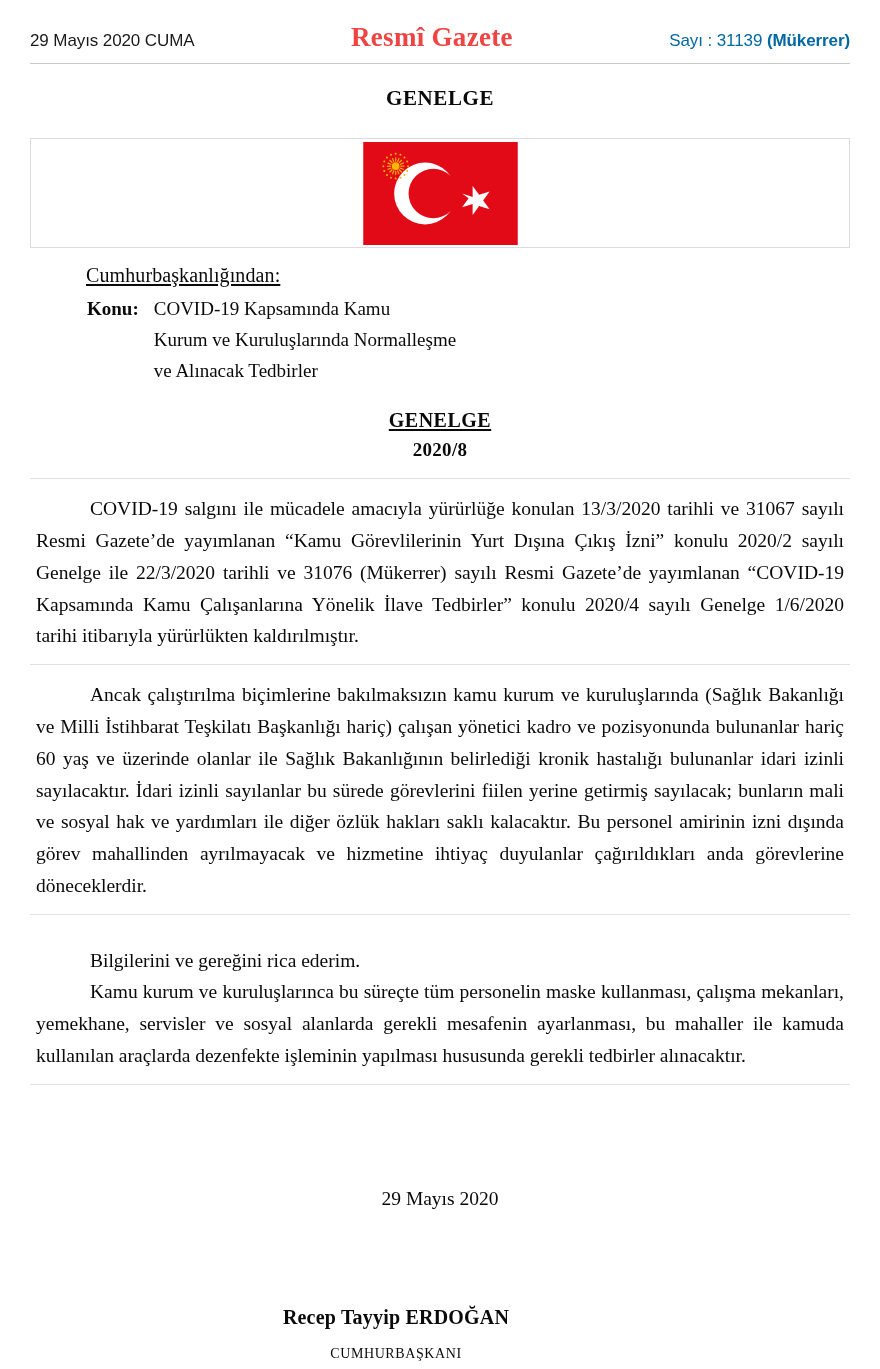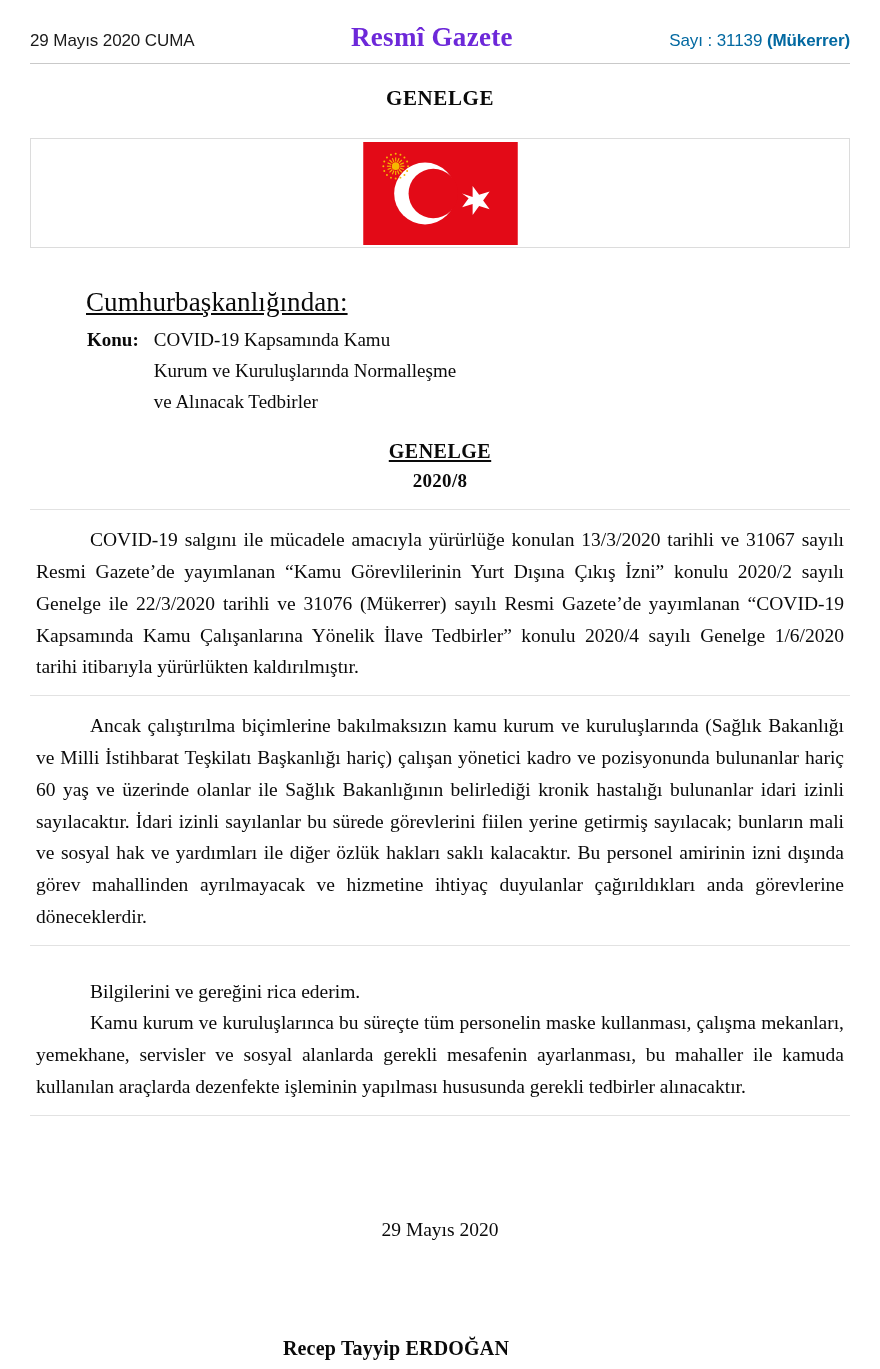--- a/index.html
+++ b/index.html
@@ -37,21 +37,21 @@
     font-family: "Liberation Sans", "DejaVu Sans", sans-serif;
     font-size: 17px;
     color: #1a1a1a;
     white-space: nowrap;
     letter-spacing: -0.1px;
   }
   .masthead-title {
     font-family: "Liberation Serif", "DejaVu Serif", serif;
     font-weight: bold;
     font-size: 27px;
-    color: #6d28d9;
+    color: #ef4444;
     letter-spacing: 0.3px;
     white-space: nowrap;
     text-align: center;
     flex: 0 0 auto;
     margin-left: 30px;
     margin-right: 30px;
   }
   .masthead-issue {
     font-family: "Liberation Sans", "DejaVu Sans", sans-serif;
     font-size: 17px;
@@ -94,26 +94,25 @@
     width: 155px;
     height: 103px;
     display: block;
   }
 
   
   .from-block {
     margin: 16px 0 0 78px;
   }
   .from-line {
-    font-size: 27px;
+    font-size: 20px;
     text-decoration: underline;
     text-underline-offset: 2px;
     display: inline-block;
     letter-spacing: 0.1px;
-    margin-top: 23px;
   }
   .subject-table {
     margin-top: 6px;
     border-collapse: collapse;
   }
   .subject-label {
     font-weight: bold;
     font-size: 19px;
     vertical-align: top;
     padding-right: 14px;

